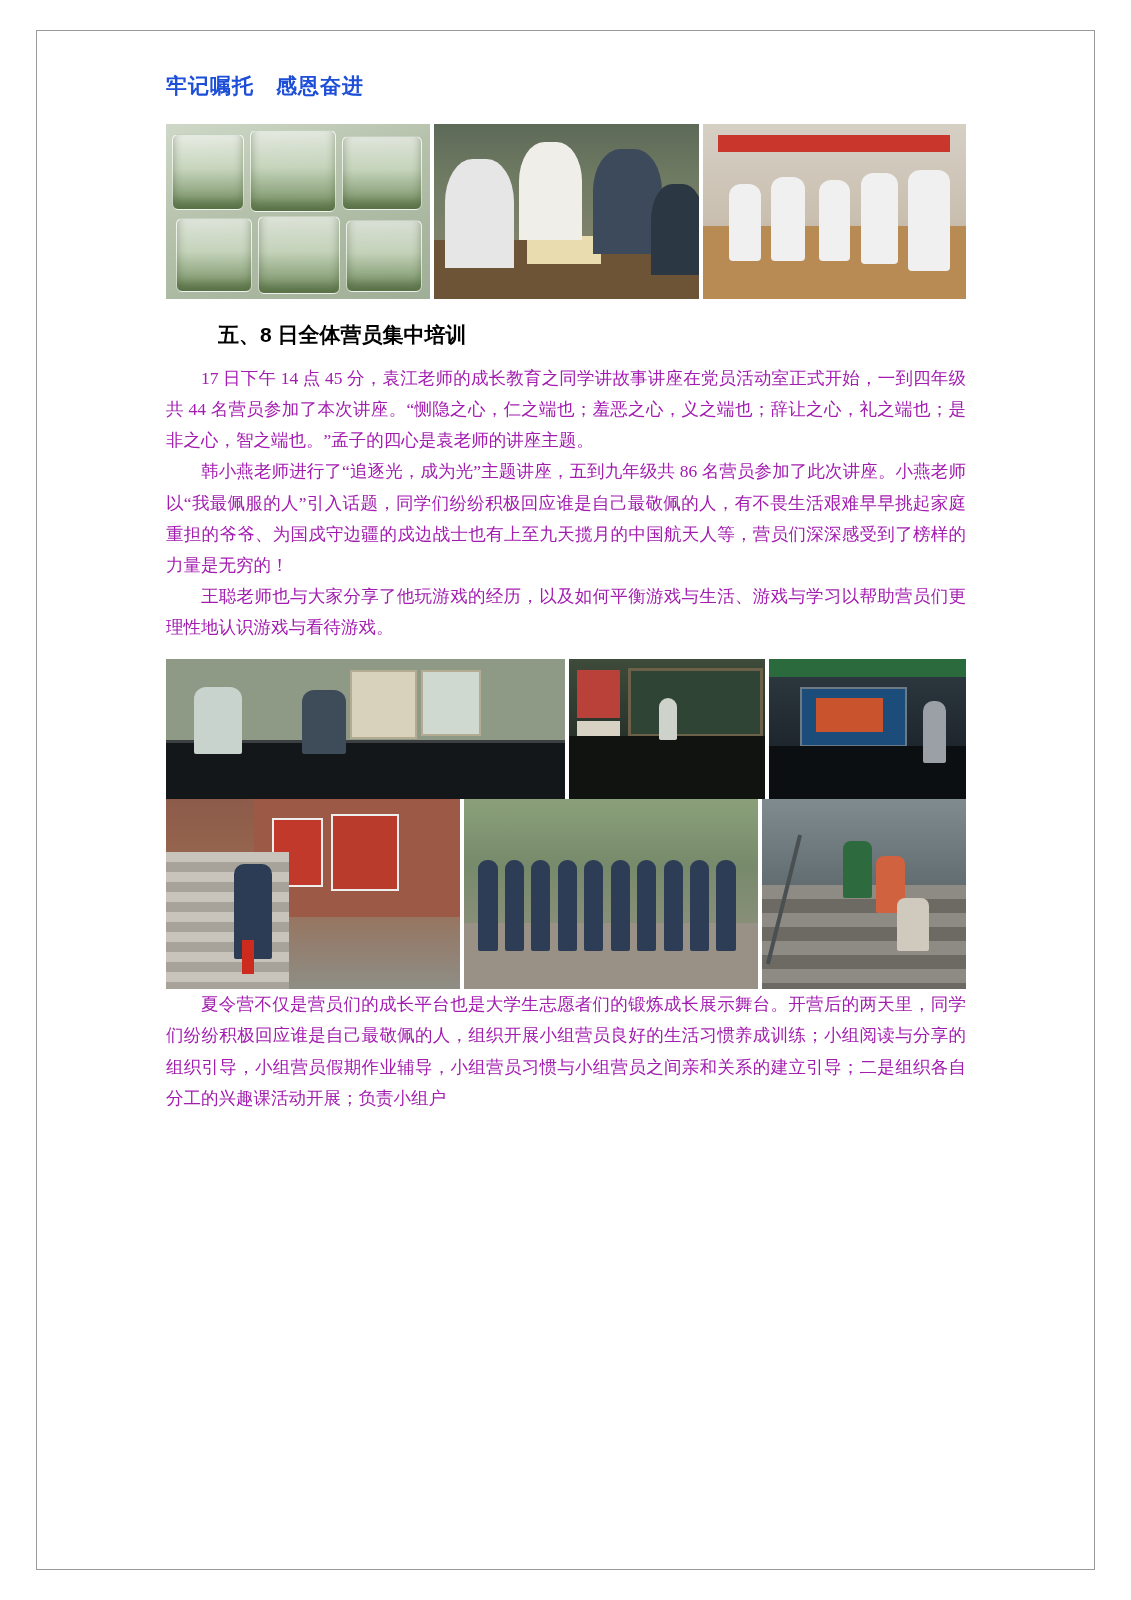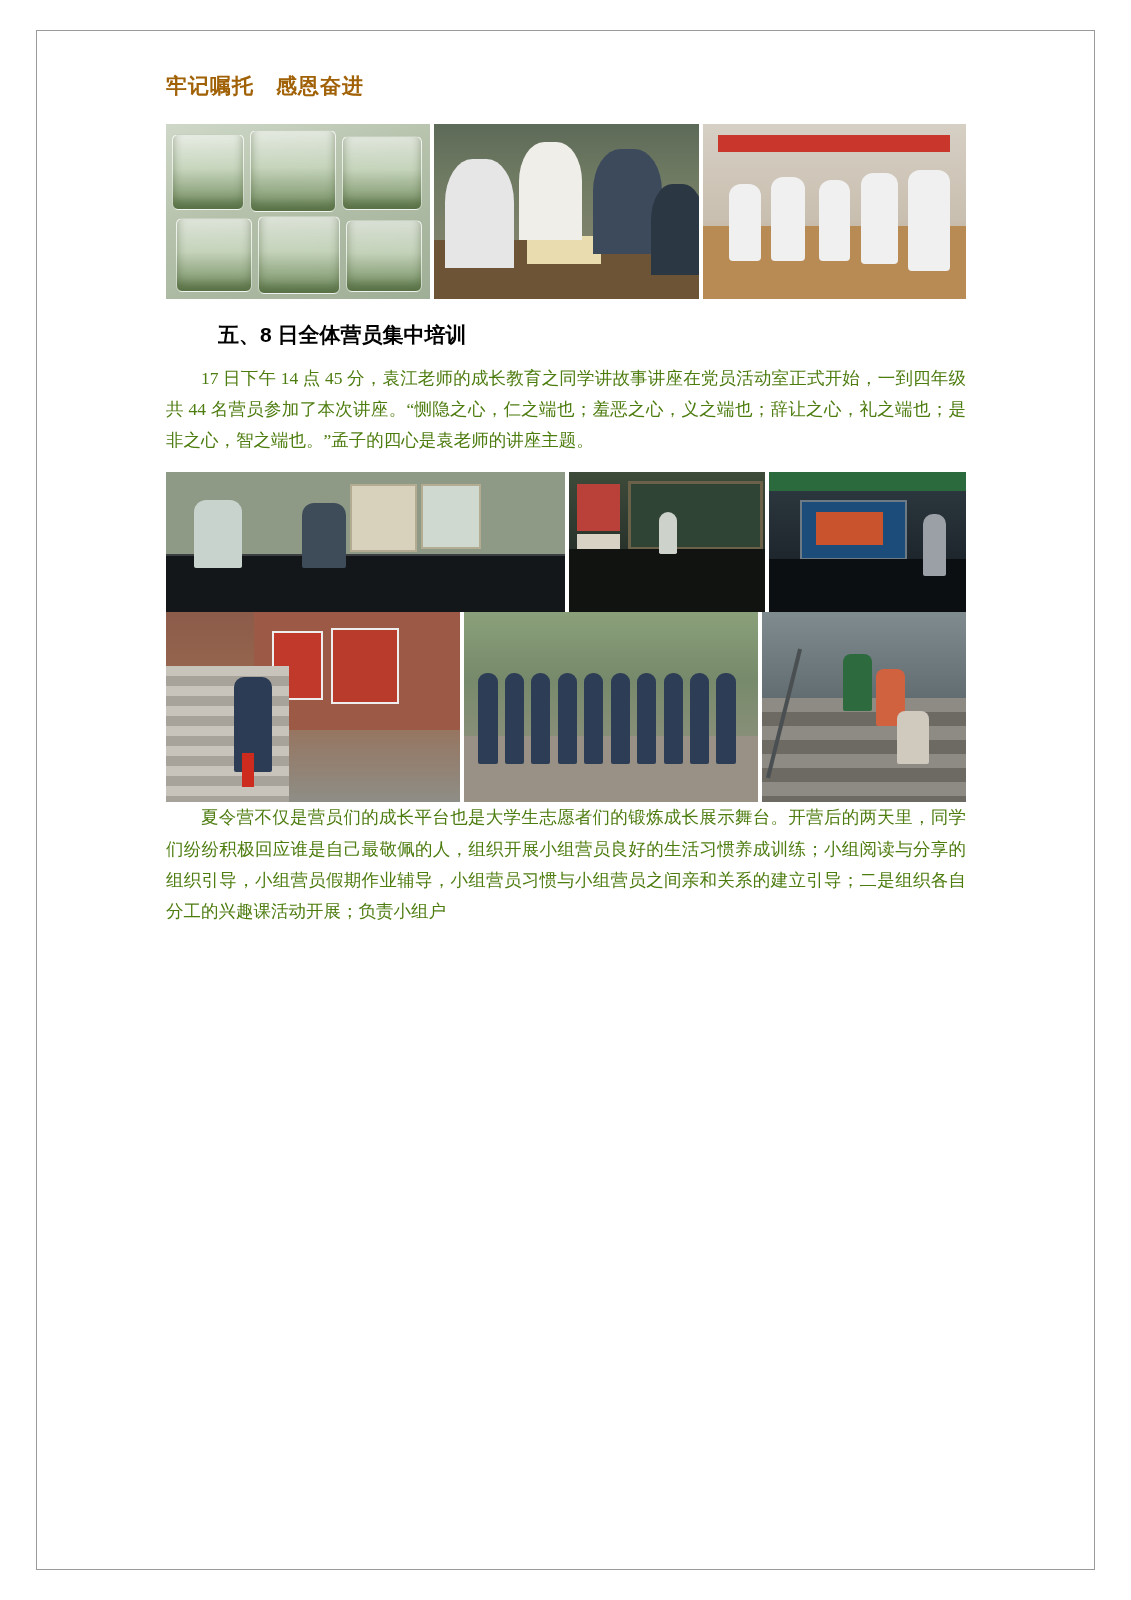--- a/index.html
+++ b/index.html
@@ -28,21 +28,21 @@
     box-sizing: border-box;
     pointer-events: none;
   }
   .content {
     position: absolute;
     left: 166px;
     top: 72px;
     width: 800px;
   }
   .header-title {
-    color: #a16207;
+    color: #1d4ed8;
     font-family: "Liberation Sans", "DejaVu Sans", sans-serif;
     font-weight: bold;
     font-size: 21px;
     letter-spacing: 1px;
     margin: 0 0 24px 0;
   }
   .photo-row {
     display: flex;
     gap: 4px;
     width: 100%;
@@ -60,21 +60,21 @@
     margin: 22px 0 14px 0;
     padding-left: 52px;
   }
   p.para {
     font-size: 17.5px;
     line-height: 1.78;
     text-align: justify;
     text-justify: inter-ideograph;
     margin: 0;
     text-indent: 2em;
-    color: #4d7c0f;
+    color: #a21caf;
   }
   .para-block { margin-bottom: 16px; }
 
   
   .p1 { background: linear-gradient(160deg,#cfd8c8 0%, #b6c2ac 40%, #9fae96 100%); }
   .p1 .jar {
     position: absolute; border-radius: 6px;
     background: linear-gradient(180deg, rgba(255,255,255,.55), rgba(200,215,190,.85) 45%, #6f8a5c 100%);
     border: 1px solid rgba(255,255,255,.6);
     box-shadow: inset 0 -8px 10px rgba(60,80,40,.45);
@@ -147,20 +147,22 @@
         <div class="person" style="left:26%;top:30%;width:13%;height:48%;"></div>
         <div class="person" style="left:44%;top:32%;width:12%;height:46%;"></div>
         <div class="person" style="left:60%;top:28%;width:14%;height:52%;"></div>
         <div class="person" style="left:78%;top:26%;width:16%;height:58%;"></div>
       </div>
     </div>
 
     <div class="section-title">五、8 日全体营员集中培训</div>
     <div class="para-block">
       <p class="para">17 日下午 14 点 45 分，袁江老师的成长教育之同学讲故事讲座在党员活动室正式开始，一到四年级共 44 名营员参加了本次讲座。“恻隐之心，仁之端也；羞恶之心，义之端也；辞让之心，礼之端也；是非之心，智之端也。”孟子的四心是袁老师的讲座主题。</p>
+      <p class="para">韩小燕老师进行了“追逐光，成为光”主题讲座，五到九年级共 86 名营员参加了此次讲座。小燕老师以“我最佩服的人”引入话题，同学们纷纷积极回应谁是自己最敬佩的人，有不畏生活艰难早早挑起家庭重担的爷爷、为国戍守边疆的戍边战士也有上至九天揽月的中国航天人等，营员们深深感受到了榜样的力量是无穷的！</p>
+      <p class="para">王聪老师也与大家分享了他玩游戏的经历，以及如何平衡游戏与生活、游戏与学习以帮助营员们更理性地认识游戏与看待游戏。</p>
     </div>
 
     <div class="photo-row" style="height:140px;">
       <div class="photo q1" style="width:400px;height:140px;">
         <div class="wall"></div>
         <div class="board" style="left:46%;top:8%;width:16%;height:46%;"></div>
         <div class="board" style="left:64%;top:8%;width:14%;height:44%;background:#cfd9cf;"></div>
         <div class="crowd"></div>
         <div style="position:absolute;left:7%;top:20%;width:12%;height:48%;background:#c9d3cd;border-radius:12px 12px 2px 2px;"></div>
         <div style="position:absolute;left:34%;top:22%;width:11%;height:46%;background:#3e4c5a;border-radius:12px 12px 2px 2px;"></div>

